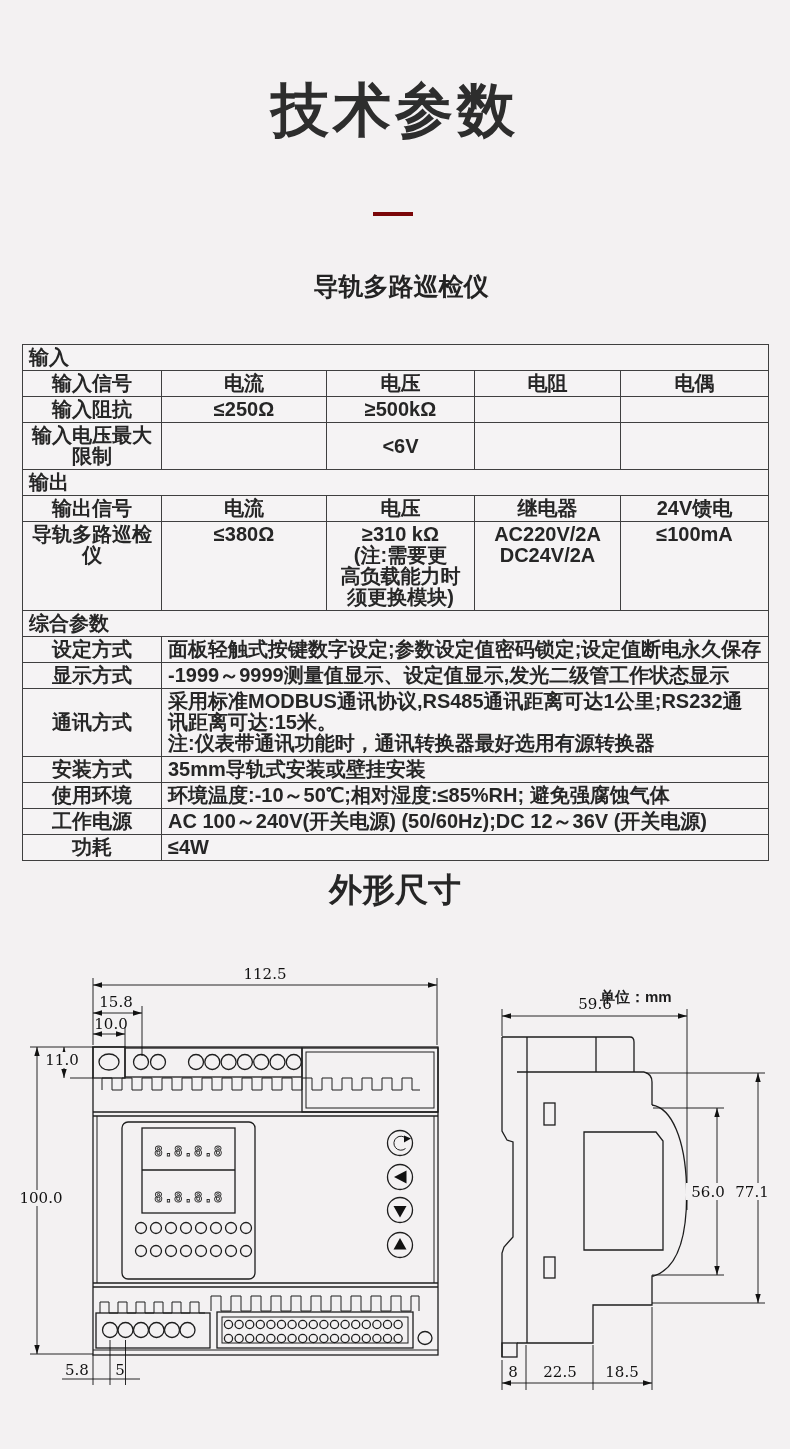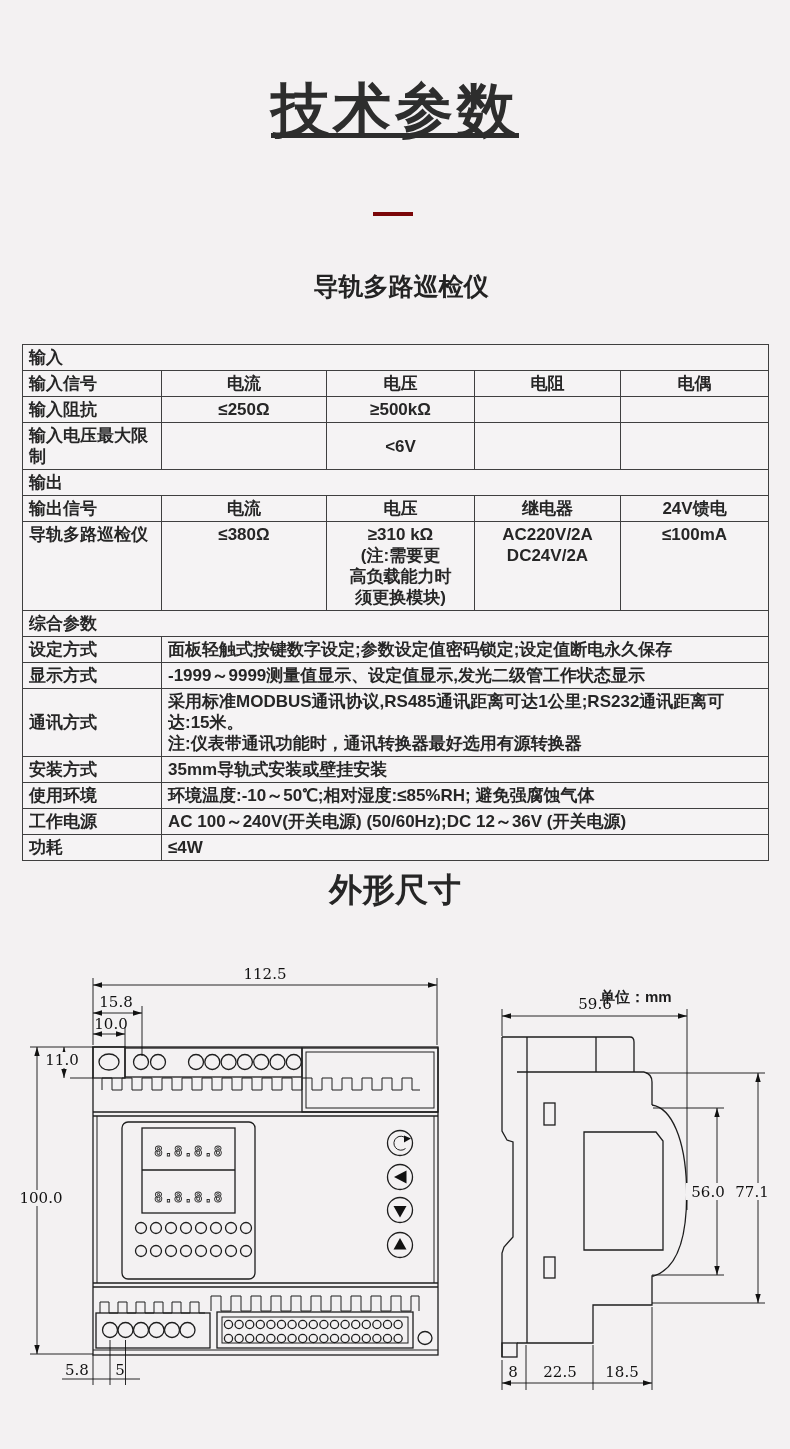--- a/index.html
+++ b/index.html
@@ -1,30 +1,30 @@
 <!DOCTYPE html>
 <html><head>
 <meta charset="utf-8">
 <style>
   html,body{margin:0;padding:0;}
   body{background:#e9e7e8;font-family:"Liberation Sans",sans-serif;}
   .page{position:relative;width:790px;height:1449px;background:#f3f1f2;overflow:hidden;margin:0 auto;color:#2b2b2b;}
 
   .title{position:absolute;left:0;right:0;top:72px;margin:0;text-align:center;
-         font-size:58px;font-weight:900;letter-spacing:4px;color:#2d2d2d;text-decoration:underline;}
+         font-size:58px;font-weight:900;letter-spacing:4px;color:#2d2d2d;}
   .accent{position:absolute;left:373px;top:212px;width:40px;height:4px;}
   .subtitle{position:absolute;left:0;right:0;top:270px;margin:0;text-align:center;
             font-size:25px;font-weight:800;color:#232323;padding-left:12px;}
 
   table.spec{position:absolute;left:22px;top:344px;width:746px;border-collapse:collapse;
              table-layout:fixed;background:#f5f3f4;}
-  table.spec td{border:1.6px solid #3f3f3f;font-size:17px;font-weight:700;color:#262626;
+  table.spec td{border:1.6px solid #3f3f3f;font-size:20px;font-weight:700;color:#262626;
                 padding:2px 6px;line-height:21px;vertical-align:middle;}
   td.sec{text-align:left;}
-  td.lbl{text-align:left;}
+  td.lbl{text-align:center;}
   td.val{text-align:center;}
   td.valL{text-align:left;padding-left:10px;}
   .pre{white-space:pre-line;}
 
   .dims-title{position:absolute;left:0;right:0;top:868px;margin:0;text-align:center;
               font-size:33px;font-weight:800;color:#262626;}
   .unit{position:absolute;left:600px;top:988px;width:140px;font-size:15px;font-weight:800;color:#1d1d1d;}
 
   svg.drawing{position:absolute;left:0;top:940px;}
   .draw path,.draw rect,.draw line,.draw circle,.draw ellipse,.draw polyline{

